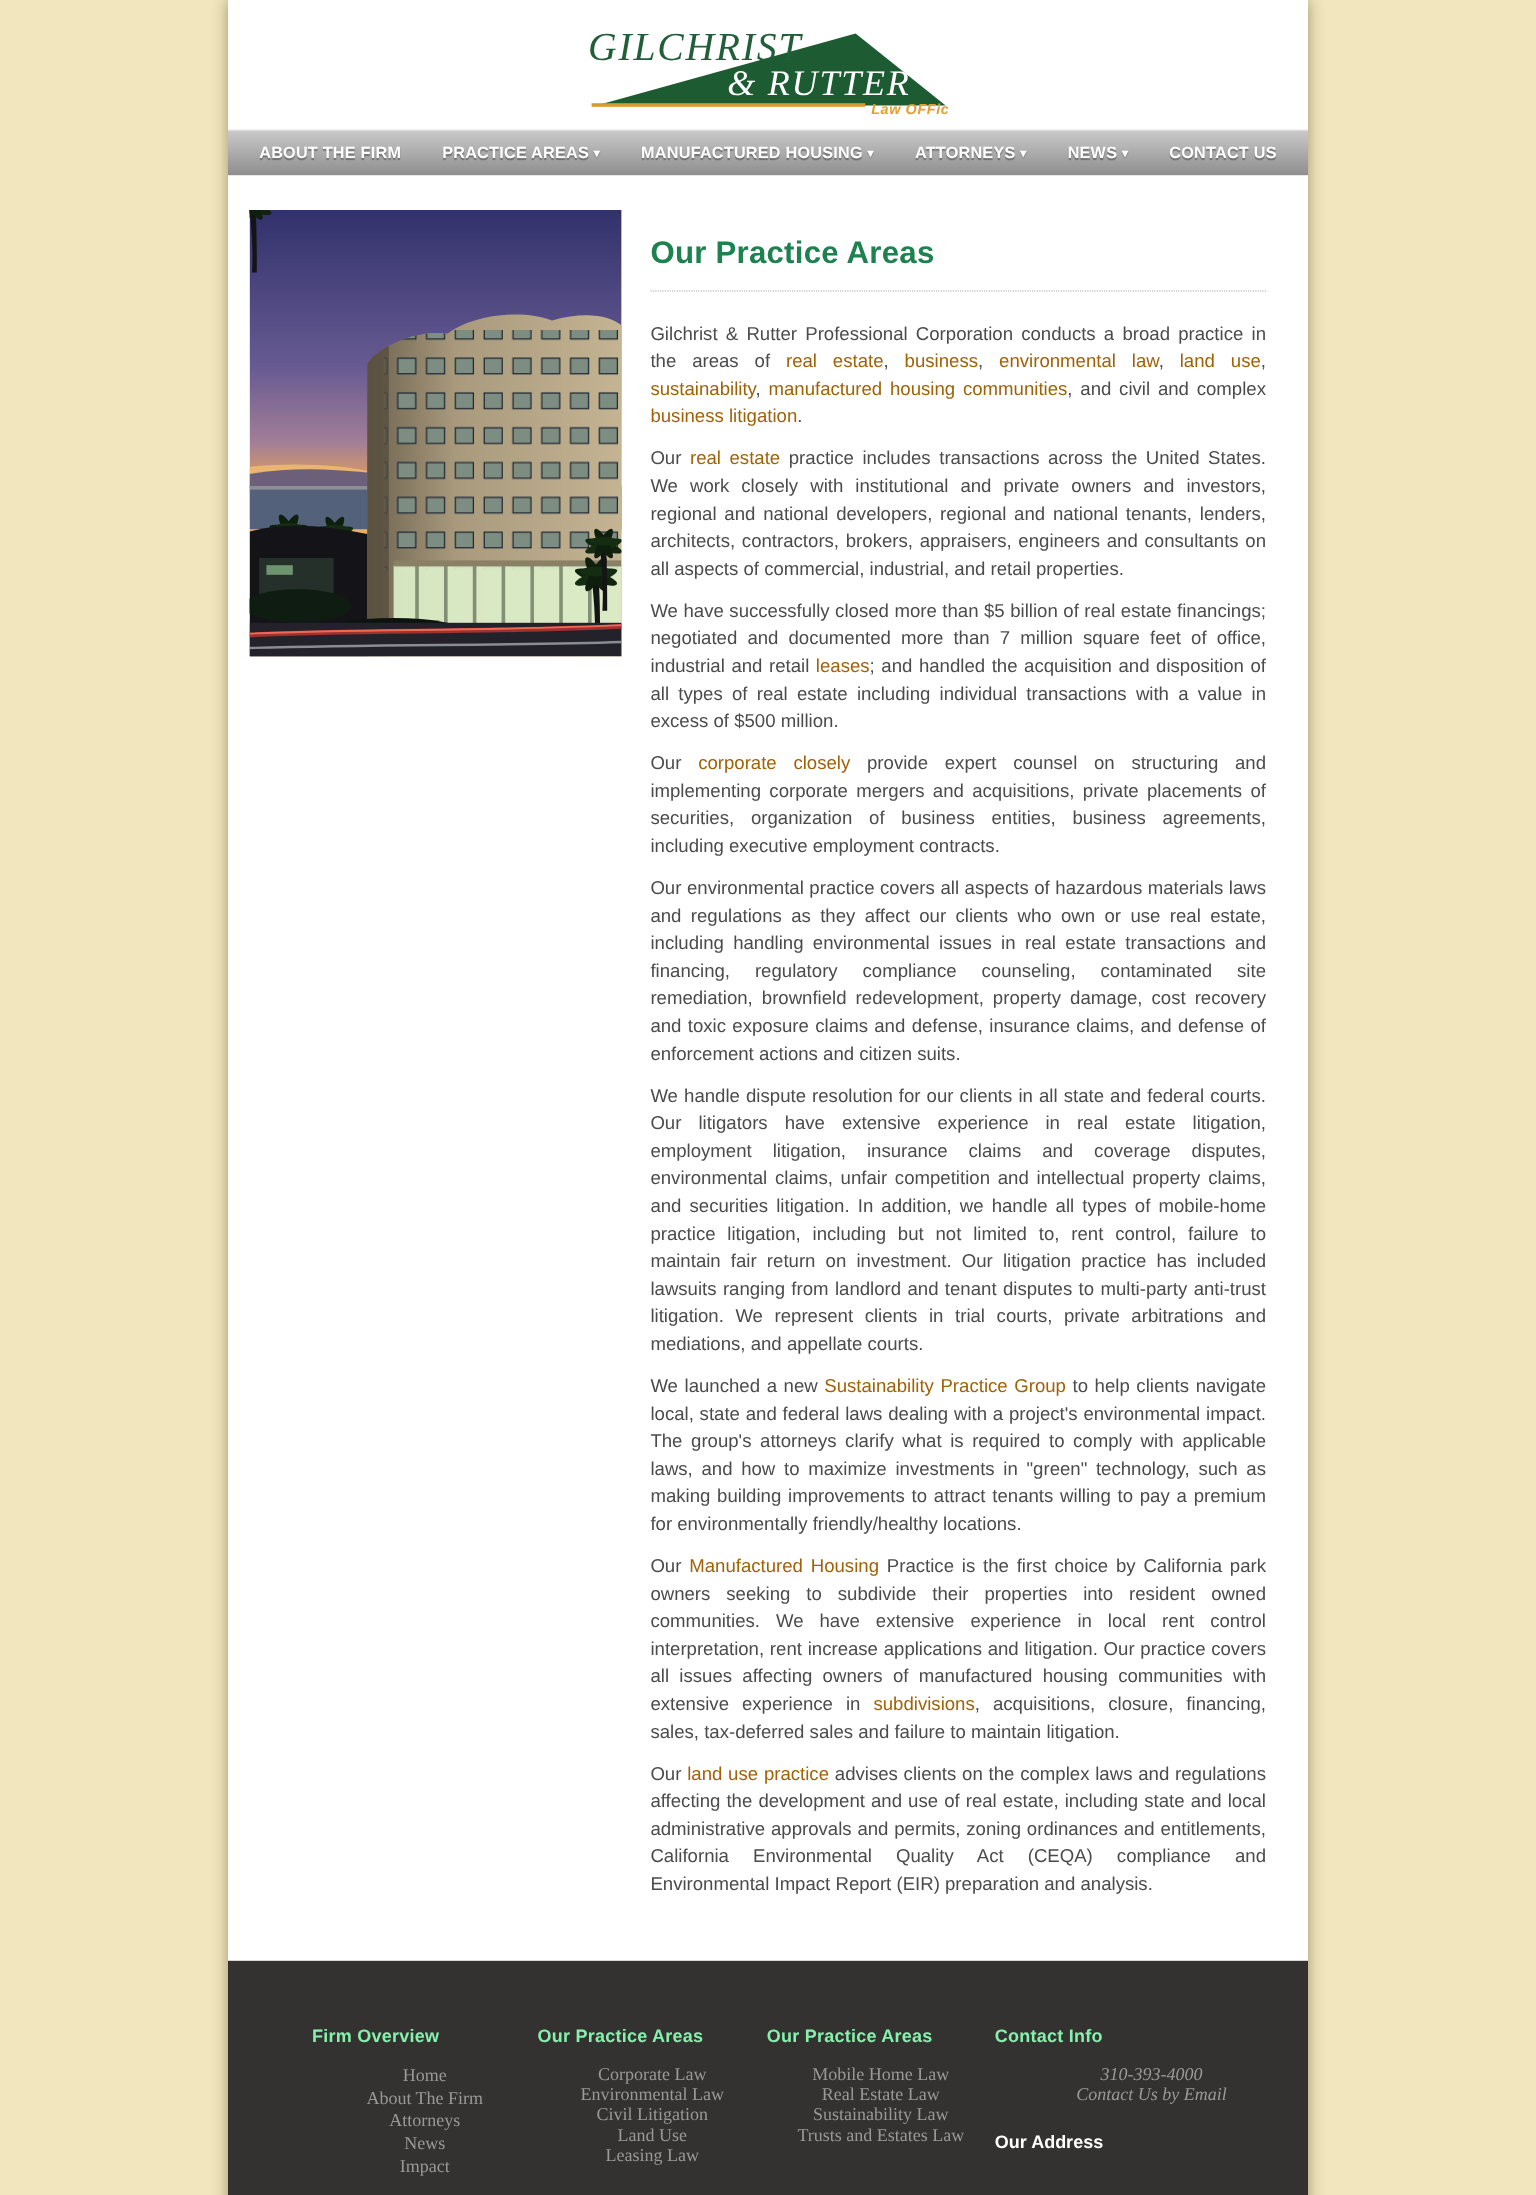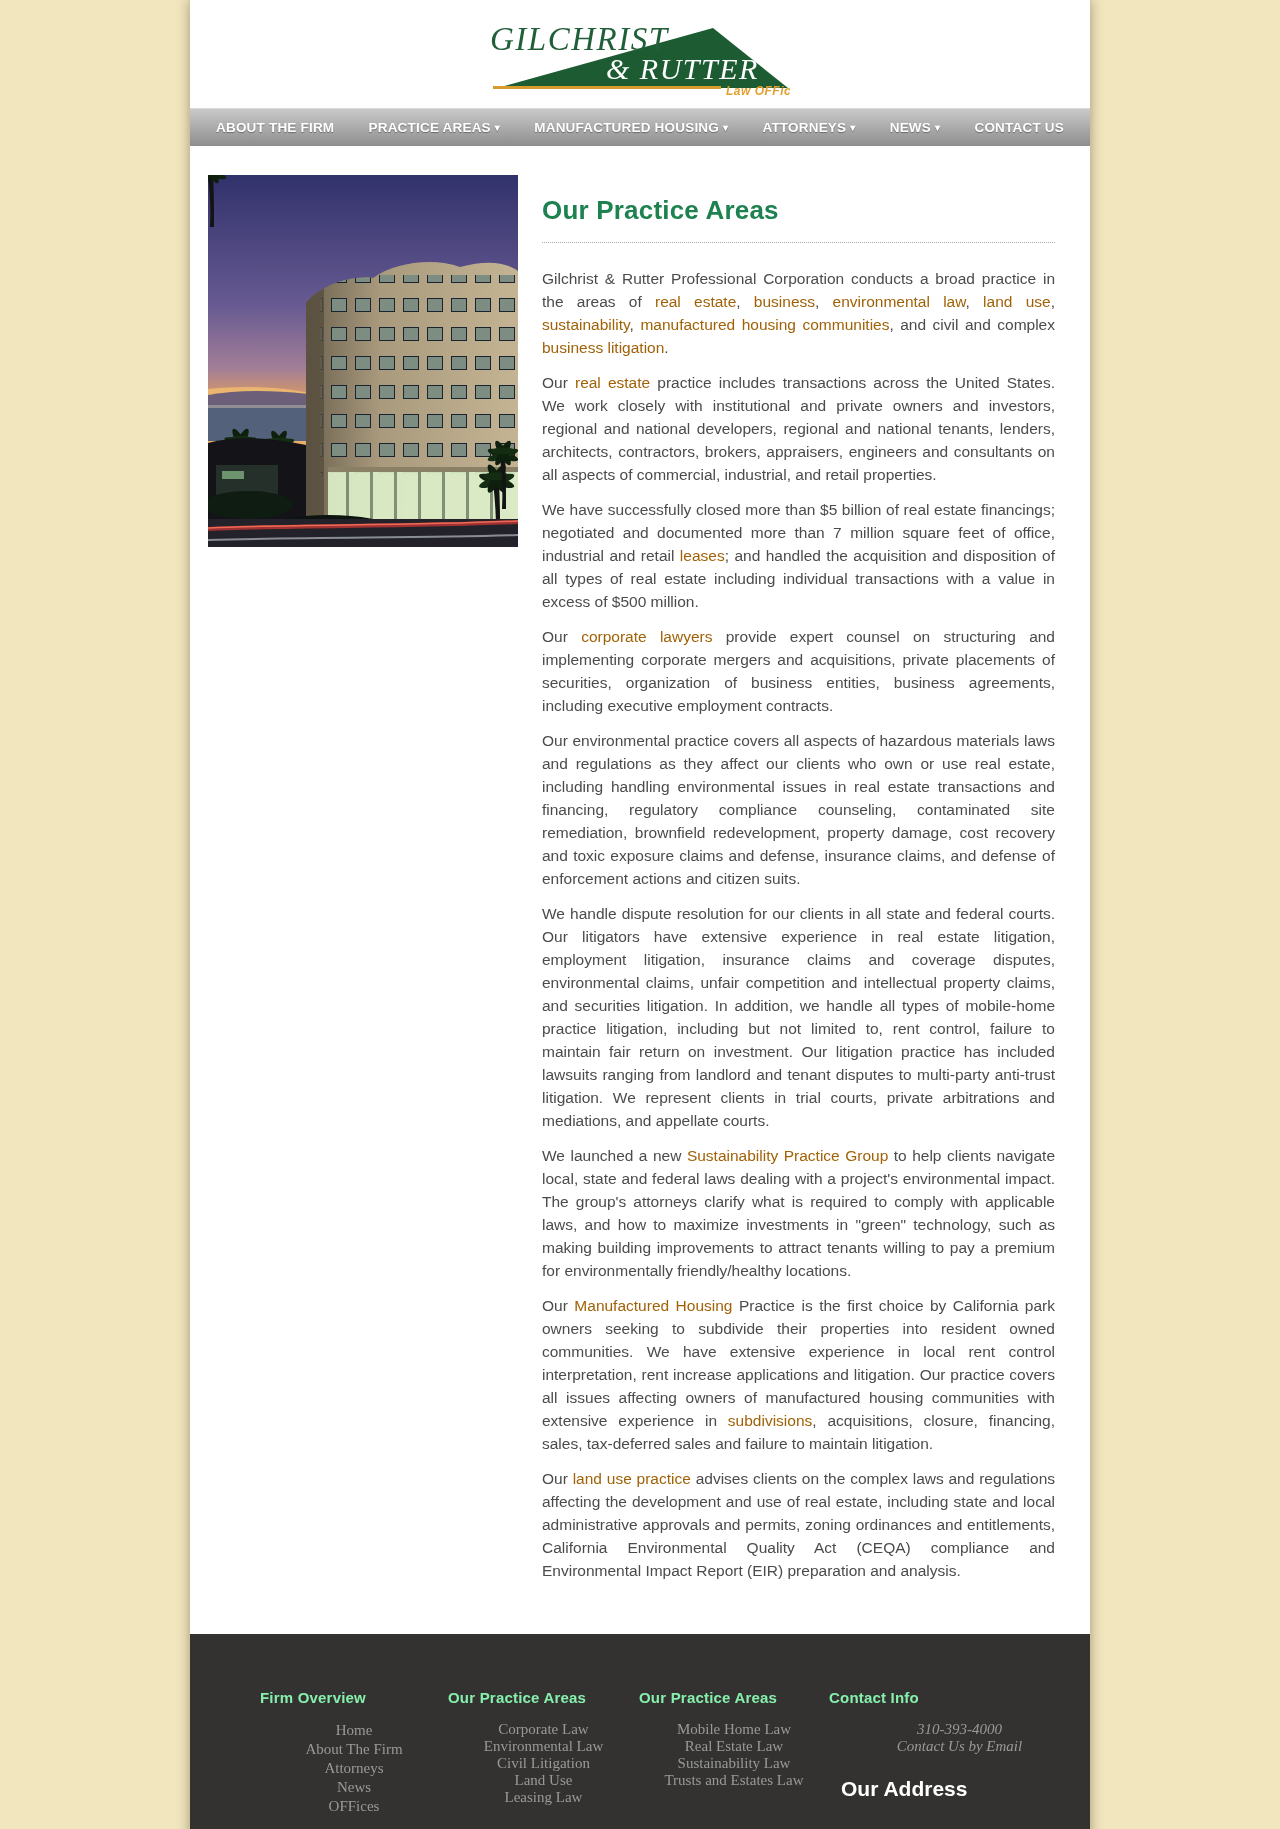--- a/index.html
+++ b/index.html
@@ -56,21 +56,21 @@
     font-family:"Liberation Sans", sans-serif;letter-spacing:0.2px;
   }
   .fitem{
     display:block;font-family:"Liberation Serif", serif;font-size:15px;
     color:#999999;text-decoration:none;cursor:pointer;text-align:center;
   }
   .fcol-0 .fitem{line-height:18px;margin-bottom:1px;}
   .fcol-1 .fitem,.fcol-2 .fitem{line-height:17px;}
   .fcol-3 .fitem{line-height:17px;font-style:italic;}
   .fsubhead{
-    color:#ffffff;font-size:21px;font-weight:bold;margin:22px 12px 12px;
+    color:#ffffff;font-size:15px;font-weight:bold;margin:22px 0 12px;
     font-family:"Liberation Sans", sans-serif;
   }
   .faddr{
     display:block;font-family:"Liberation Serif", serif;font-size:15px;
     color:#ffffff;line-height:23px;margin-top:48px;
   }
 </style>
 </head>
 <body>
 
@@ -166,38 +166,38 @@
         <path d="M0,365 C110,362 220,363 310,360" stroke="#cfd3da" stroke-width="2" fill="none" opacity="0.6"></path>
       </svg>
 
       <div class="text-col">
         <h1 class="page-title">Our Practice Areas</h1>
         <div class="divider"></div>
         <div>
             <p>Gilchrist &amp; Rutter Professional Corporation conducts a broad practice in the areas of <a class="green-link">real estate</a>, <a class="green-link">business</a>, <a class="green-link">environmental law</a>, <a class="green-link">land use</a>, <a class="green-link">sustainability</a>, <a class="green-link">manufactured housing communities</a>, and civil and complex <a class="green-link">business litigation</a>.</p>
             <p>Our <a class="green-link">real estate</a> practice includes transactions across the United States.  We work closely with institutional and private owners and investors, regional and national developers, regional and national tenants, lenders, architects, contractors, brokers, appraisers, engineers and consultants on all aspects of commercial, industrial, and retail properties.</p>
             <p>We have successfully closed more than $5 billion of real estate financings; negotiated and documented more than 7 million square feet of office, industrial and retail <a class="green-link">leases</a>; and handled the acquisition and disposition of all types of real estate including individual transactions with a value in excess of $500 million.</p>
-            <p>Our <a class="green-link">corporate lawyers</a> provide expert counsel on structuring and implementing corporate mergers and acquisitions, private placements of securities, organization of business entities, business agreements, including executive employment contracts.</p>
+            <p>Our <a class="green-link">corporate closely</a> provide expert counsel on structuring and implementing corporate mergers and acquisitions, private placements of securities, organization of business entities, business agreements, including executive employment contracts.</p>
             <p>Our environmental practice covers all aspects of hazardous materials laws and regulations as they affect our clients who own or use real estate, including handling environmental issues in real estate transactions and financing, regulatory compliance counseling, contaminated site remediation, brownfield redevelopment, property damage, cost recovery and toxic exposure claims and defense, insurance claims, and defense of enforcement actions and citizen suits.</p>
             <p>We handle dispute resolution for our clients in all state and federal courts.  Our litigators have extensive experience in real estate litigation, employment litigation, insurance claims and coverage disputes, environmental claims, unfair competition and intellectual property claims, and securities litigation.  In addition, we handle all types of mobile-home practice litigation, including but not limited to, rent control, failure to maintain fair return on investment.  Our litigation practice has included lawsuits ranging from landlord and tenant disputes to multi-party anti-trust litigation.  We represent clients in trial courts, private arbitrations and mediations, and appellate courts.</p>
             <p>We launched a new <a class="green-link">Sustainability Practice Group</a> to help clients navigate local, state and federal laws dealing with a project's environmental impact. The group's attorneys clarify what is required to comply with applicable laws, and how to maximize investments in "green" technology, such as making building improvements to attract tenants willing to pay a premium for environmentally friendly/healthy locations.</p>
             <p>Our <a class="green-link">Manufactured Housing</a> Practice is the first choice by California park owners seeking to subdivide their properties into resident owned communities.  We have extensive experience in local rent control interpretation, rent increase applications and litigation.  Our practice covers all issues affecting owners of manufactured housing communities with extensive experience in <a class="green-link">subdivisions</a>, acquisitions, closure, financing, sales, tax-deferred sales and failure to maintain litigation.</p>
             <p>Our <a class="green-link">land use practice</a> advises clients on the complex laws and regulations affecting the development and use of real estate, including state and local administrative approvals and permits, zoning ordinances and entitlements, California Environmental Quality Act (CEQA) compliance and Environmental Impact Report (EIR) preparation and analysis.</p>
           </div>
       </div>
     </div>
 
     <div class="footer">
         <div class="fcol fcol-0">
           <h4>Firm Overview</h4>
           <a class="fitem">Home</a>
           <a class="fitem">About The Firm</a>
           <a class="fitem">Attorneys</a>
           <a class="fitem">News</a>
-          <a class="fitem">OFFices</a>
+          <a class="fitem">Impact</a>
         </div>
         <div class="fcol fcol-1">
           <h4>Our Practice Areas</h4>
           <a class="fitem">Corporate Law</a>
           <a class="fitem">Environmental Law</a>
           <a class="fitem">Civil Litigation</a>
           <a class="fitem">Land Use</a>
           <a class="fitem">Leasing Law</a>
         </div>
         <div class="fcol fcol-2">

